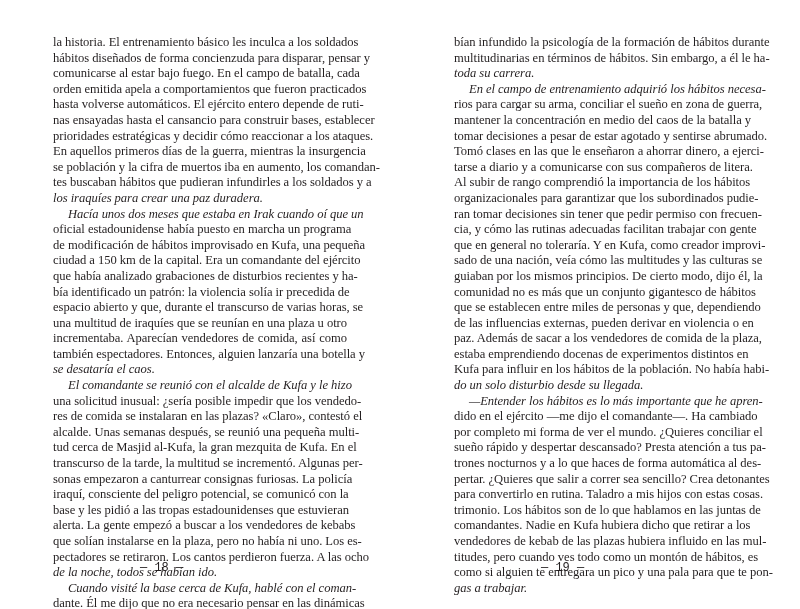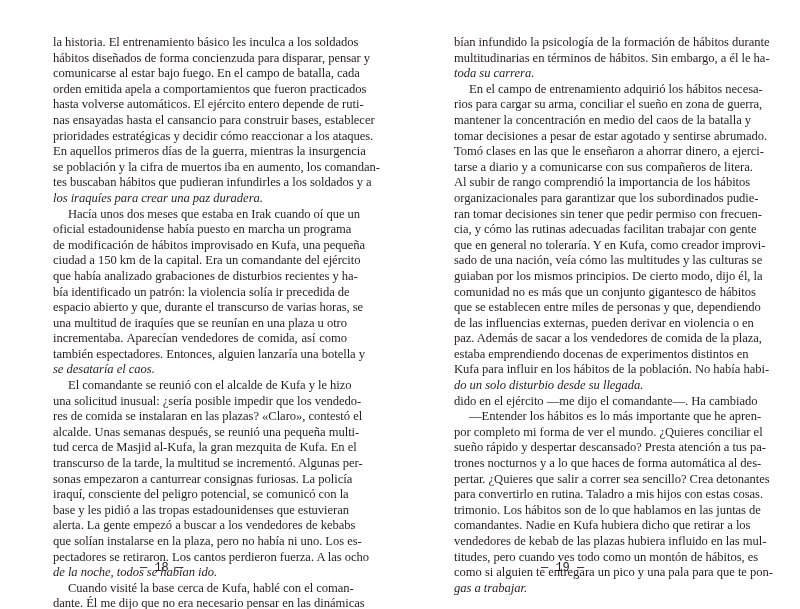--- a/index.html
+++ b/index.html
@@ -37,20 +37,21 @@
     text-align: justify;
     text-align-last: justify;
     letter-spacing: -0.05px;
   }
   .line.last {
     text-align-last: left;
     font-style: italic;
   }
   .line.indent {
     text-indent: 15px;
+    font-style: italic;
   }
   .folio {
     position: absolute;
     top: 561px;
     width: 120px;
     font-size: 12px;
     line-height: 14px;
     color: #231f20;
     font-family: Liberation Mono, monospace;
   }
@@ -130,22 +131,22 @@
         <span class="line">guiaban por los mismos principios. De cierto modo, dijo él, la</span>
         <span class="line">comunidad no es más que un conjunto gigantesco de hábitos</span>
         <span class="line">que se establecen entre miles de personas y que, dependiendo</span>
         <span class="line">de las influencias externas, pueden derivar en violencia o en</span>
         <span class="line">paz. Además de sacar a los vendedores de comida de la plaza,</span>
         <span class="line">estaba emprendiendo docenas de experimentos distintos en</span>
         <span class="line">Kufa para influir en los hábitos de la población. No había habi-</span>
         <span class="line last">do un solo disturbio desde su llegada.</span>
       </div>
       <div>
+        <span class="line indent">—Entender los hábitos es lo más importante que he apren-</span>
         <span class="line">dido en el ejército —me dijo el comandante—. Ha cambiado</span>
-        <span class="line indent">—Entender los hábitos es lo más importante que he apren-</span>
         <span class="line">por completo mi forma de ver el mundo. ¿Quieres conciliar el</span>
         <span class="line">sueño rápido y despertar descansado? Presta atención a tus pa-</span>
         <span class="line">trones nocturnos y a lo que haces de forma automática al des-</span>
         <span class="line">pertar. ¿Quieres que salir a correr sea sencillo? Crea detonantes</span>
         <span class="line">para convertirlo en rutina. Taladro a mis hijos con estas cosas.</span>
         <span class="line">trimonio. Los hábitos son de lo que hablamos en las juntas de</span>
         <span class="line">comandantes. Nadie en Kufa hubiera dicho que retirar a los</span>
         <span class="line">vendedores de kebab de las plazas hubiera influido en las mul-</span>
         <span class="line">titudes, pero cuando ves todo como un montón de hábitos, es</span>
         <span class="line">como si alguien te entregara un pico y una pala para que te pon-</span>

